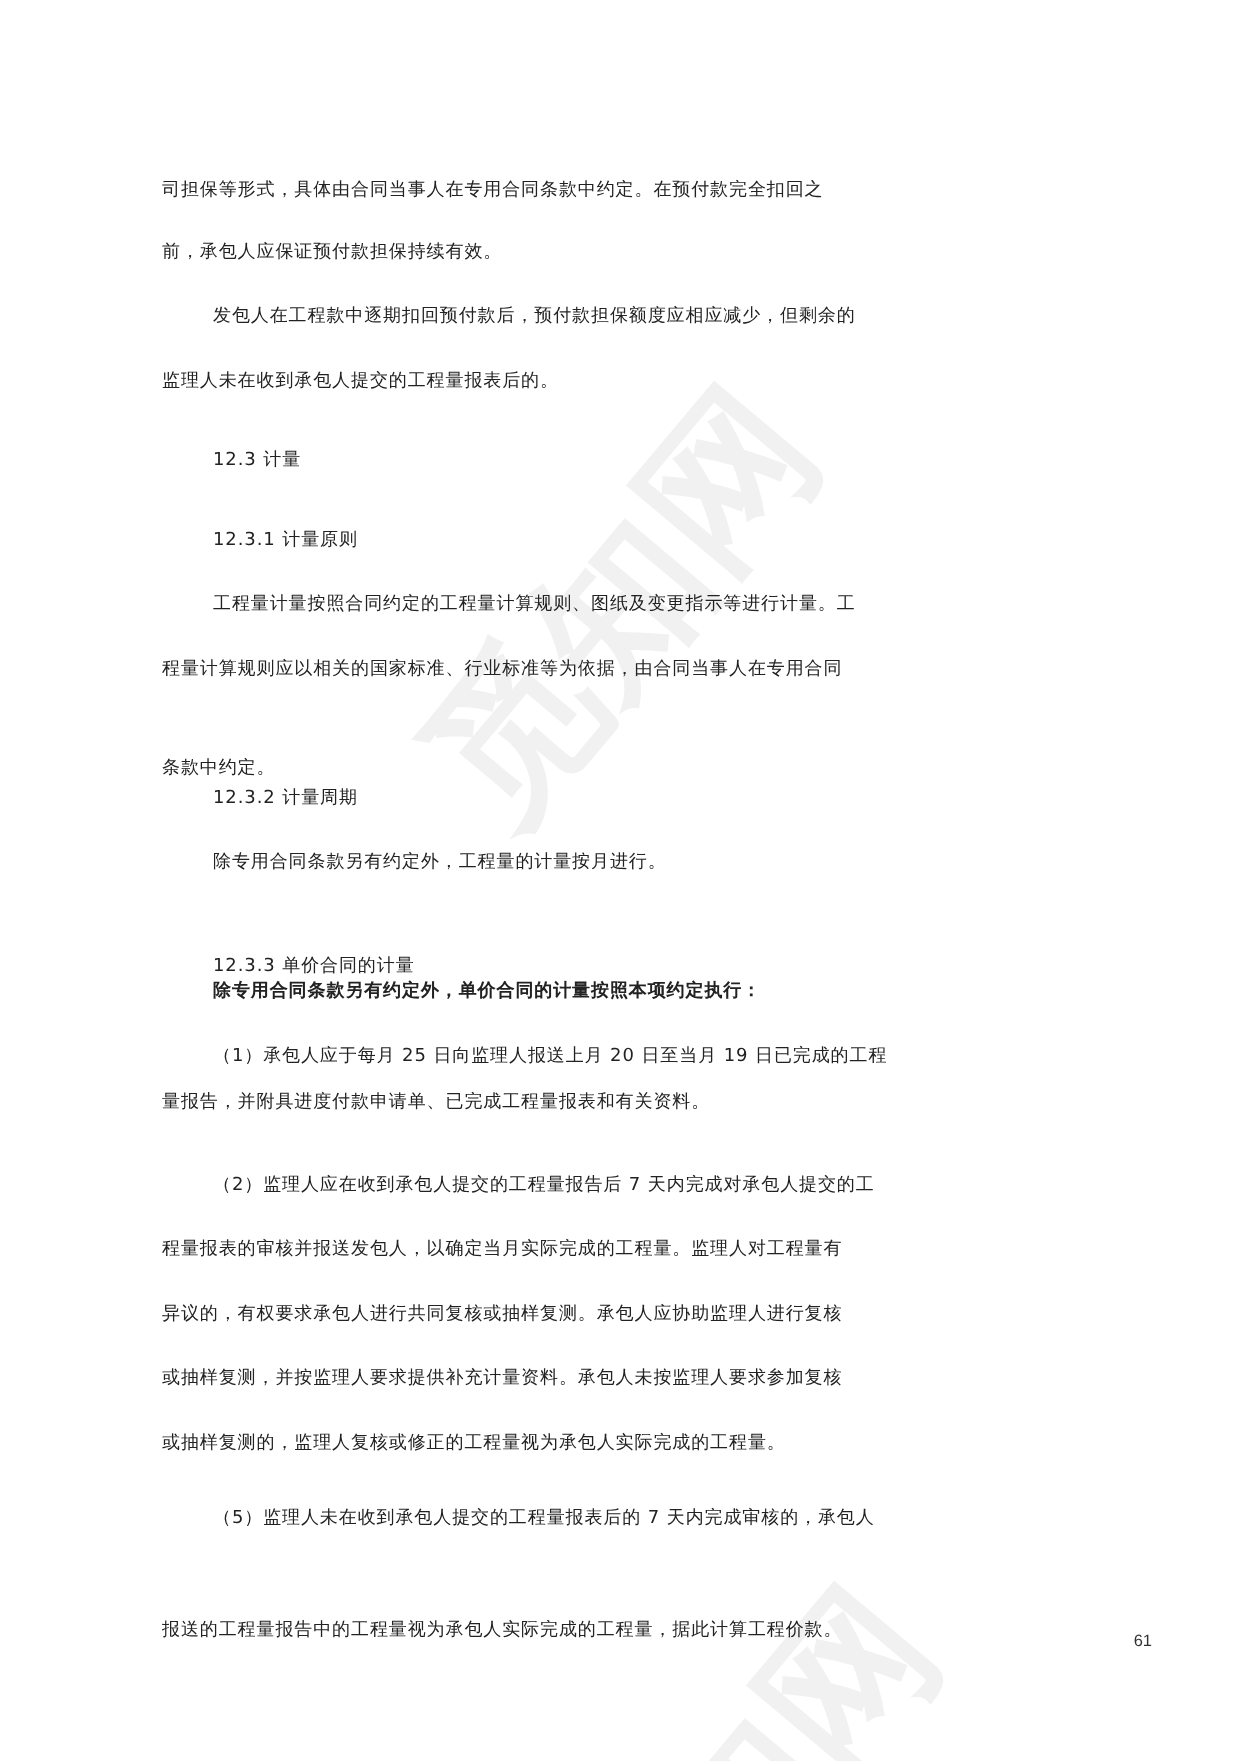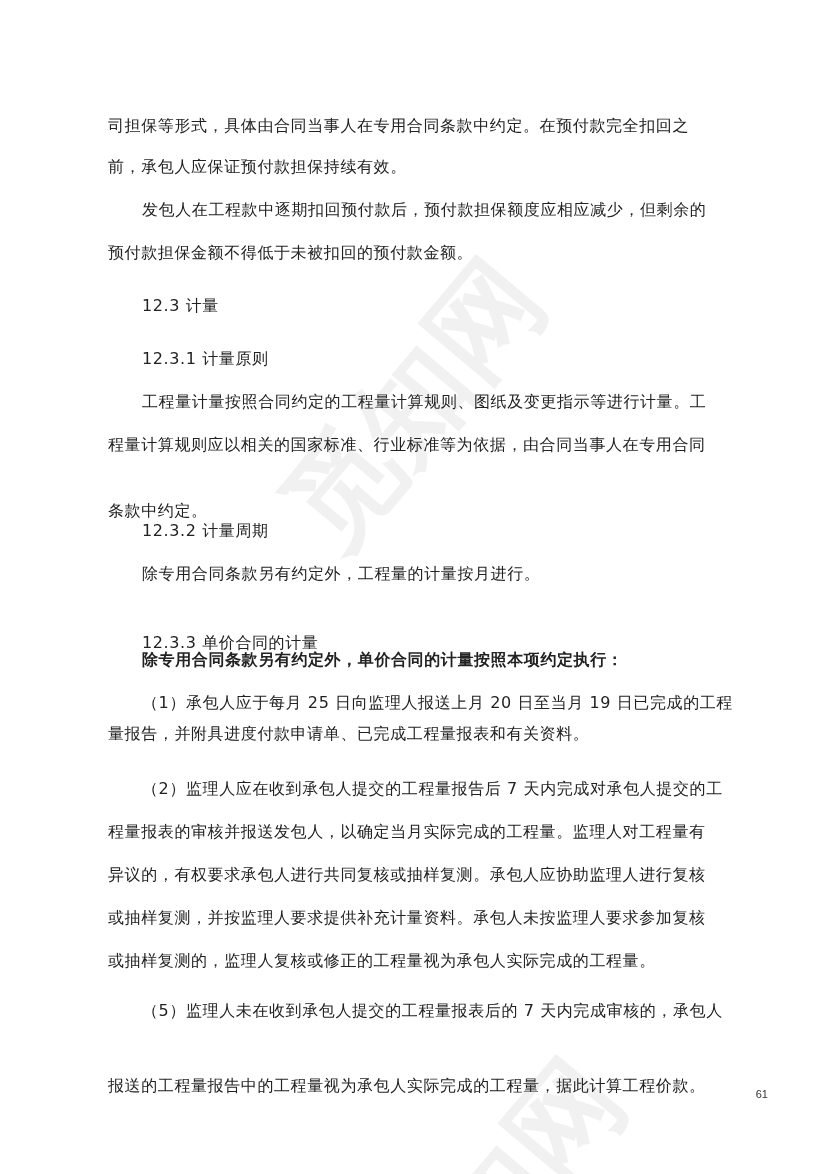--- a/index.html
+++ b/index.html
@@ -4,21 +4,21 @@
 <style>
   html, body { margin: 0; padding: 0; }
   body {
     width: 830px; height: 1174px; background: #ffffff; position: relative; overflow: hidden;
     font-family: "DejaVu Sans", "Liberation Sans", sans-serif;
     color: #1a1a1a;
   }
   .page { position: absolute; left: 0; top: 0; width: 830px; height: 1174px; }
   .line {
     position: absolute; left: 108px; white-space: nowrap;
-    font-size: 16px; line-height: 20px; letter-spacing: 0.6px; color: #222;
+    font-size: 12px; line-height: 20px; letter-spacing: 0.6px; color: #222;
   }
   .indent { left: 142px; }
   .page-num {
     position: absolute; top: 1088px; left: 0; width: 768px; text-align: right;
     font-size: 11px; color: #333; font-family: "Liberation Sans", sans-serif;
   }
   .watermark {
     position: absolute; color: rgba(0,0,0,0.055); font-size: 110px; font-weight: bold;
     transform: rotate(-50deg); white-space: nowrap; pointer-events: none;
     font-family: "DejaVu Sans", sans-serif;
@@ -28,21 +28,21 @@
 <body>
 
 <div class="page">
   <div class="watermark" style="left:250px; top:330px;">觅知网</div>
   <div class="watermark" style="left:330px; top:1130px;">觅知网</div>
 
   <div id="lines">
       <div class="line" style="top: 116px;">司担保等形式，具体由合同当事人在专用合同条款中约定。在预付款完全扣回之</div>
       <div class="line" style="top: 157px;">前，承包人应保证预付款担保持续有效。</div>
       <div class="line indent" style="top: 200px;">发包人在工程款中逐期扣回预付款后，预付款担保额度应相应减少，但剩余的</div>
-      <div class="line" style="top: 243px;">预付款担保金额不得低于未被扣回的预付款金额。</div>
+      <div class="line" style="top: 243px;">监理人未在收到承包人提交的工程量报表后的。</div>
       <div class="line indent" style="top: 296px;">12.3 计量</div>
       <div class="line indent" style="top: 349px;">12.3.1  计量原则</div>
       <div class="line indent" style="top: 392px;">工程量计量按照合同约定的工程量计算规则、图纸及变更指示等进行计量。工</div>
       <div class="line" style="top: 435px;">程量计算规则应以相关的国家标准、行业标准等为依据，由合同当事人在专用合同</div>
       <div class="line" style="top: 501px;">条款中约定。</div>
       <div class="line indent" style="top: 521px;">12.3.2  计量周期</div>
       <div class="line indent" style="top: 564px;">除专用合同条款另有约定外，工程量的计量按月进行。</div>
       <div class="line indent" style="top: 633px;">12.3.3  单价合同的计量</div>
       <div class="line indent" style="top: 650px; font-weight: bold;">除专用合同条款另有约定外，单价合同的计量按照本项约定执行：</div>
       <div class="line indent" style="top: 693px;">（1）承包人应于每月 25 日向监理人报送上月 20 日至当月 19 日已完成的工程</div>

